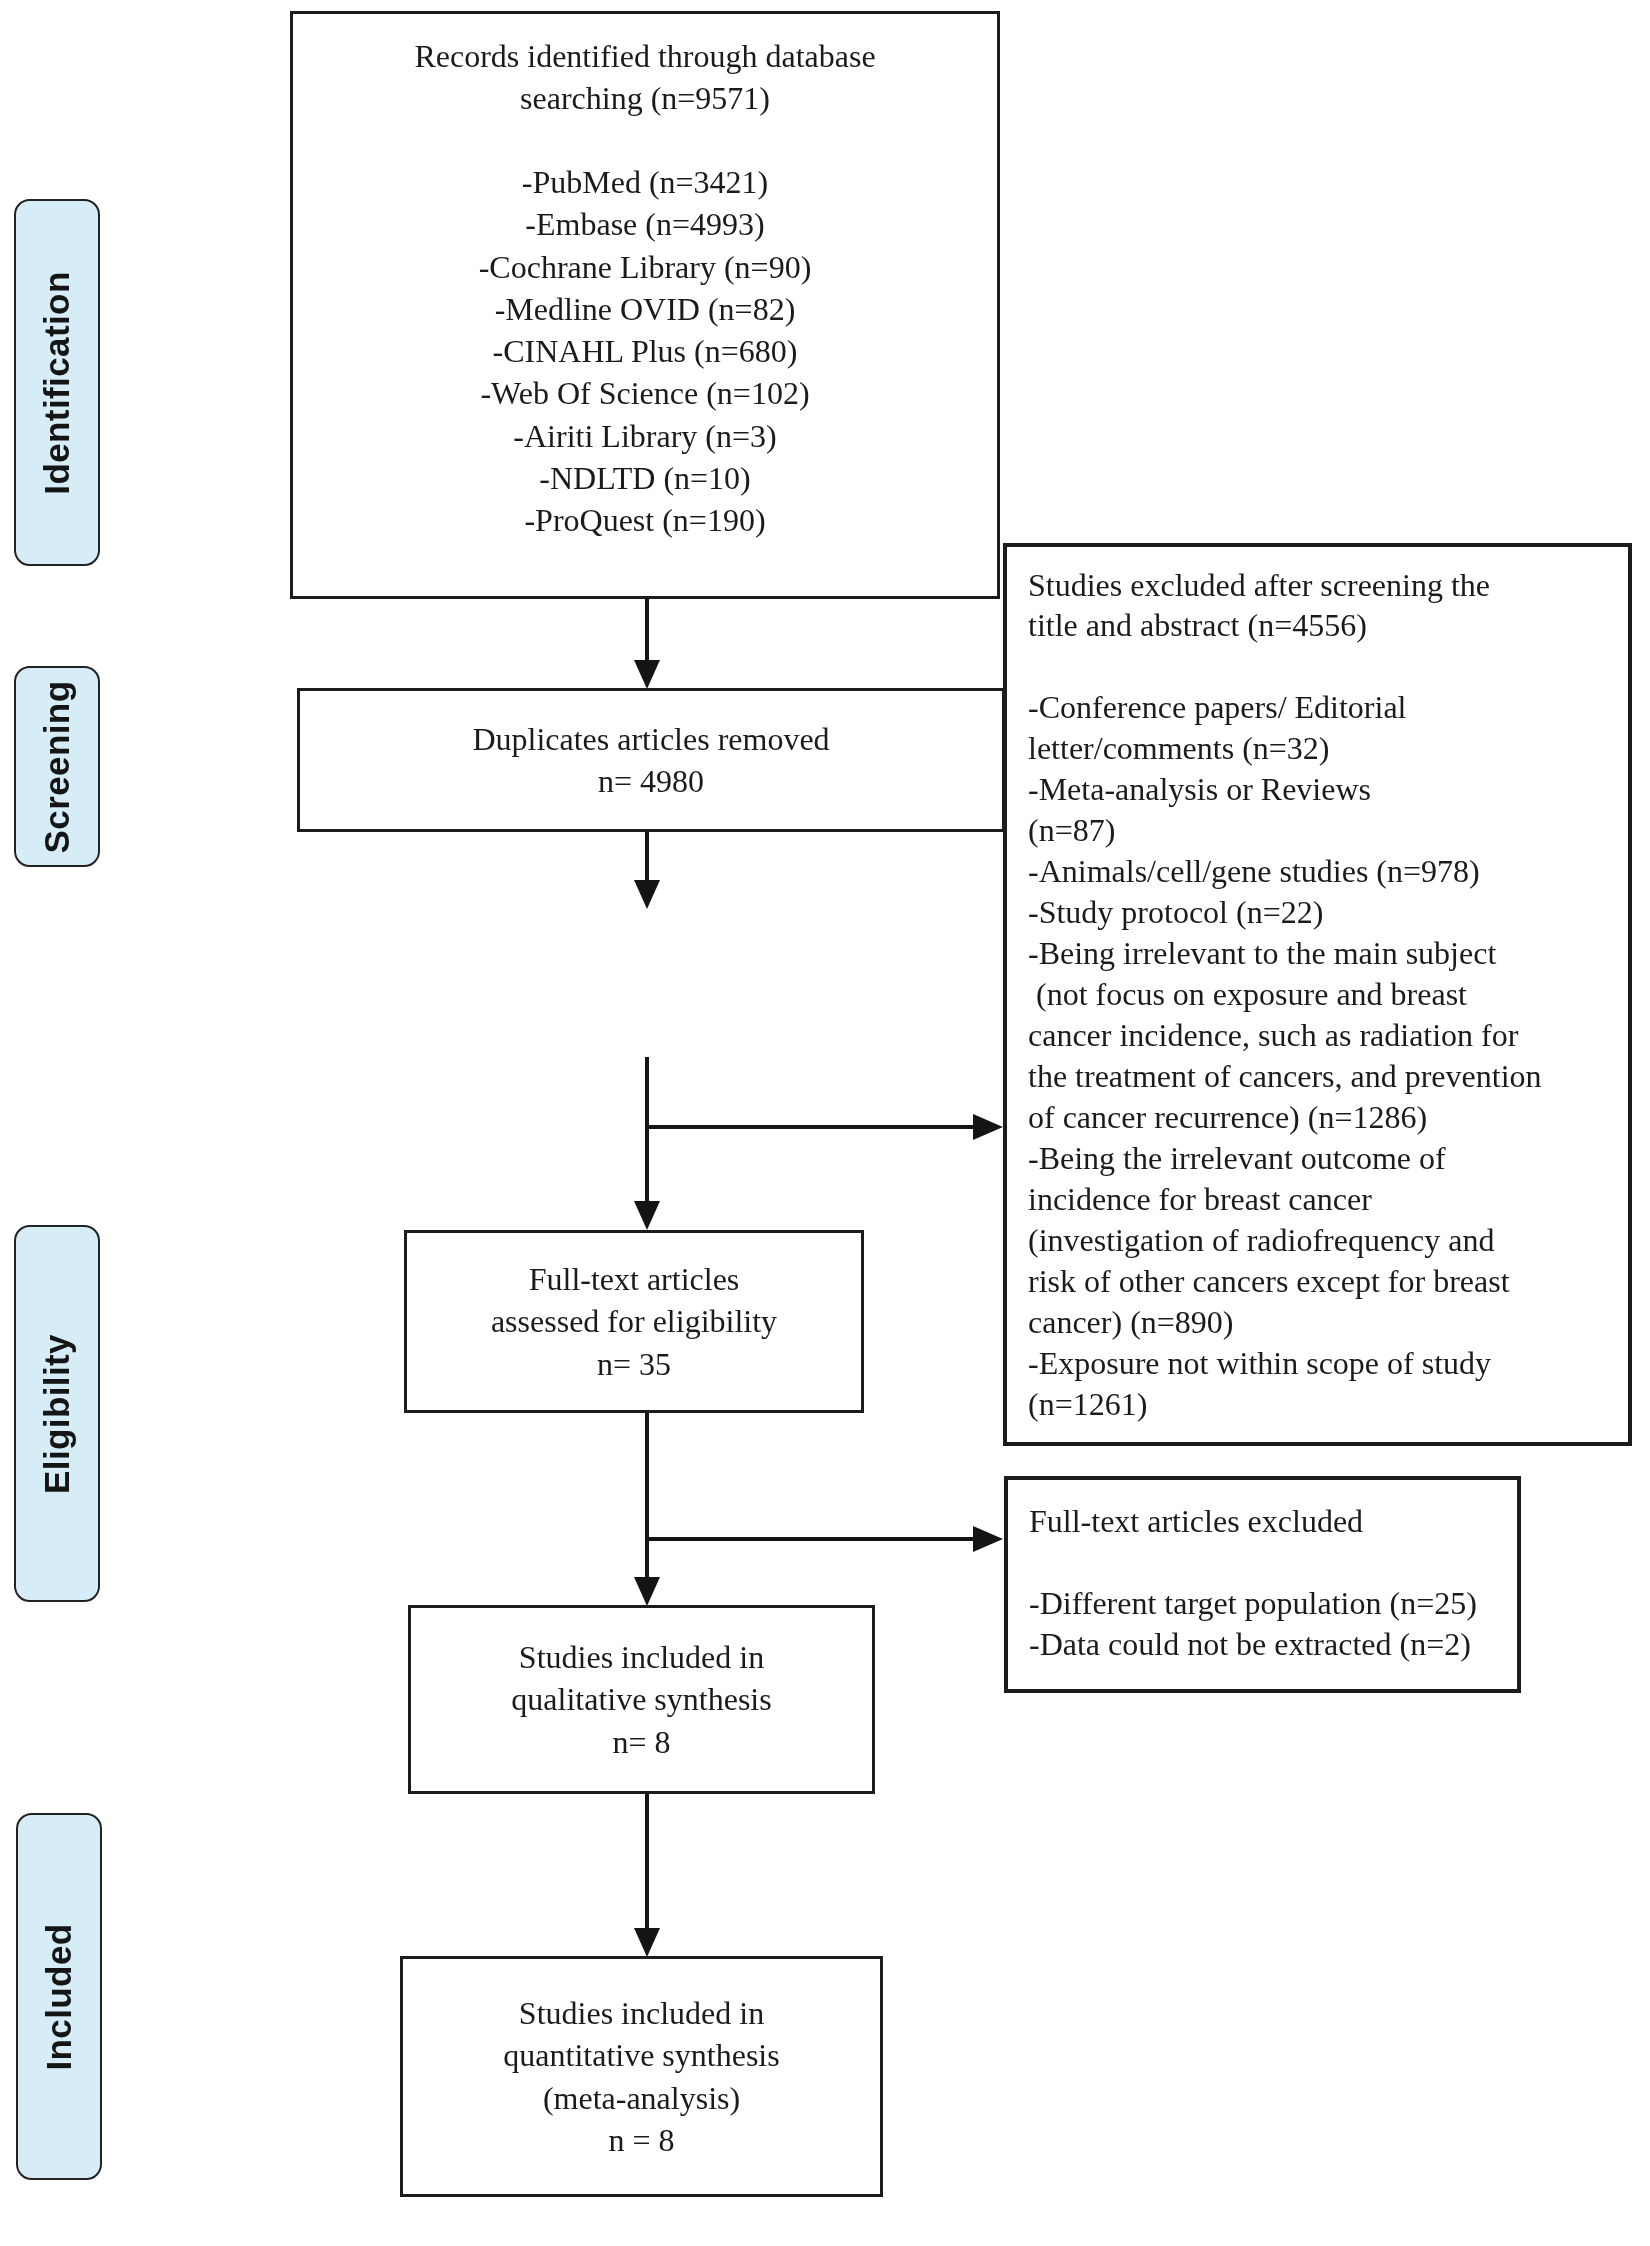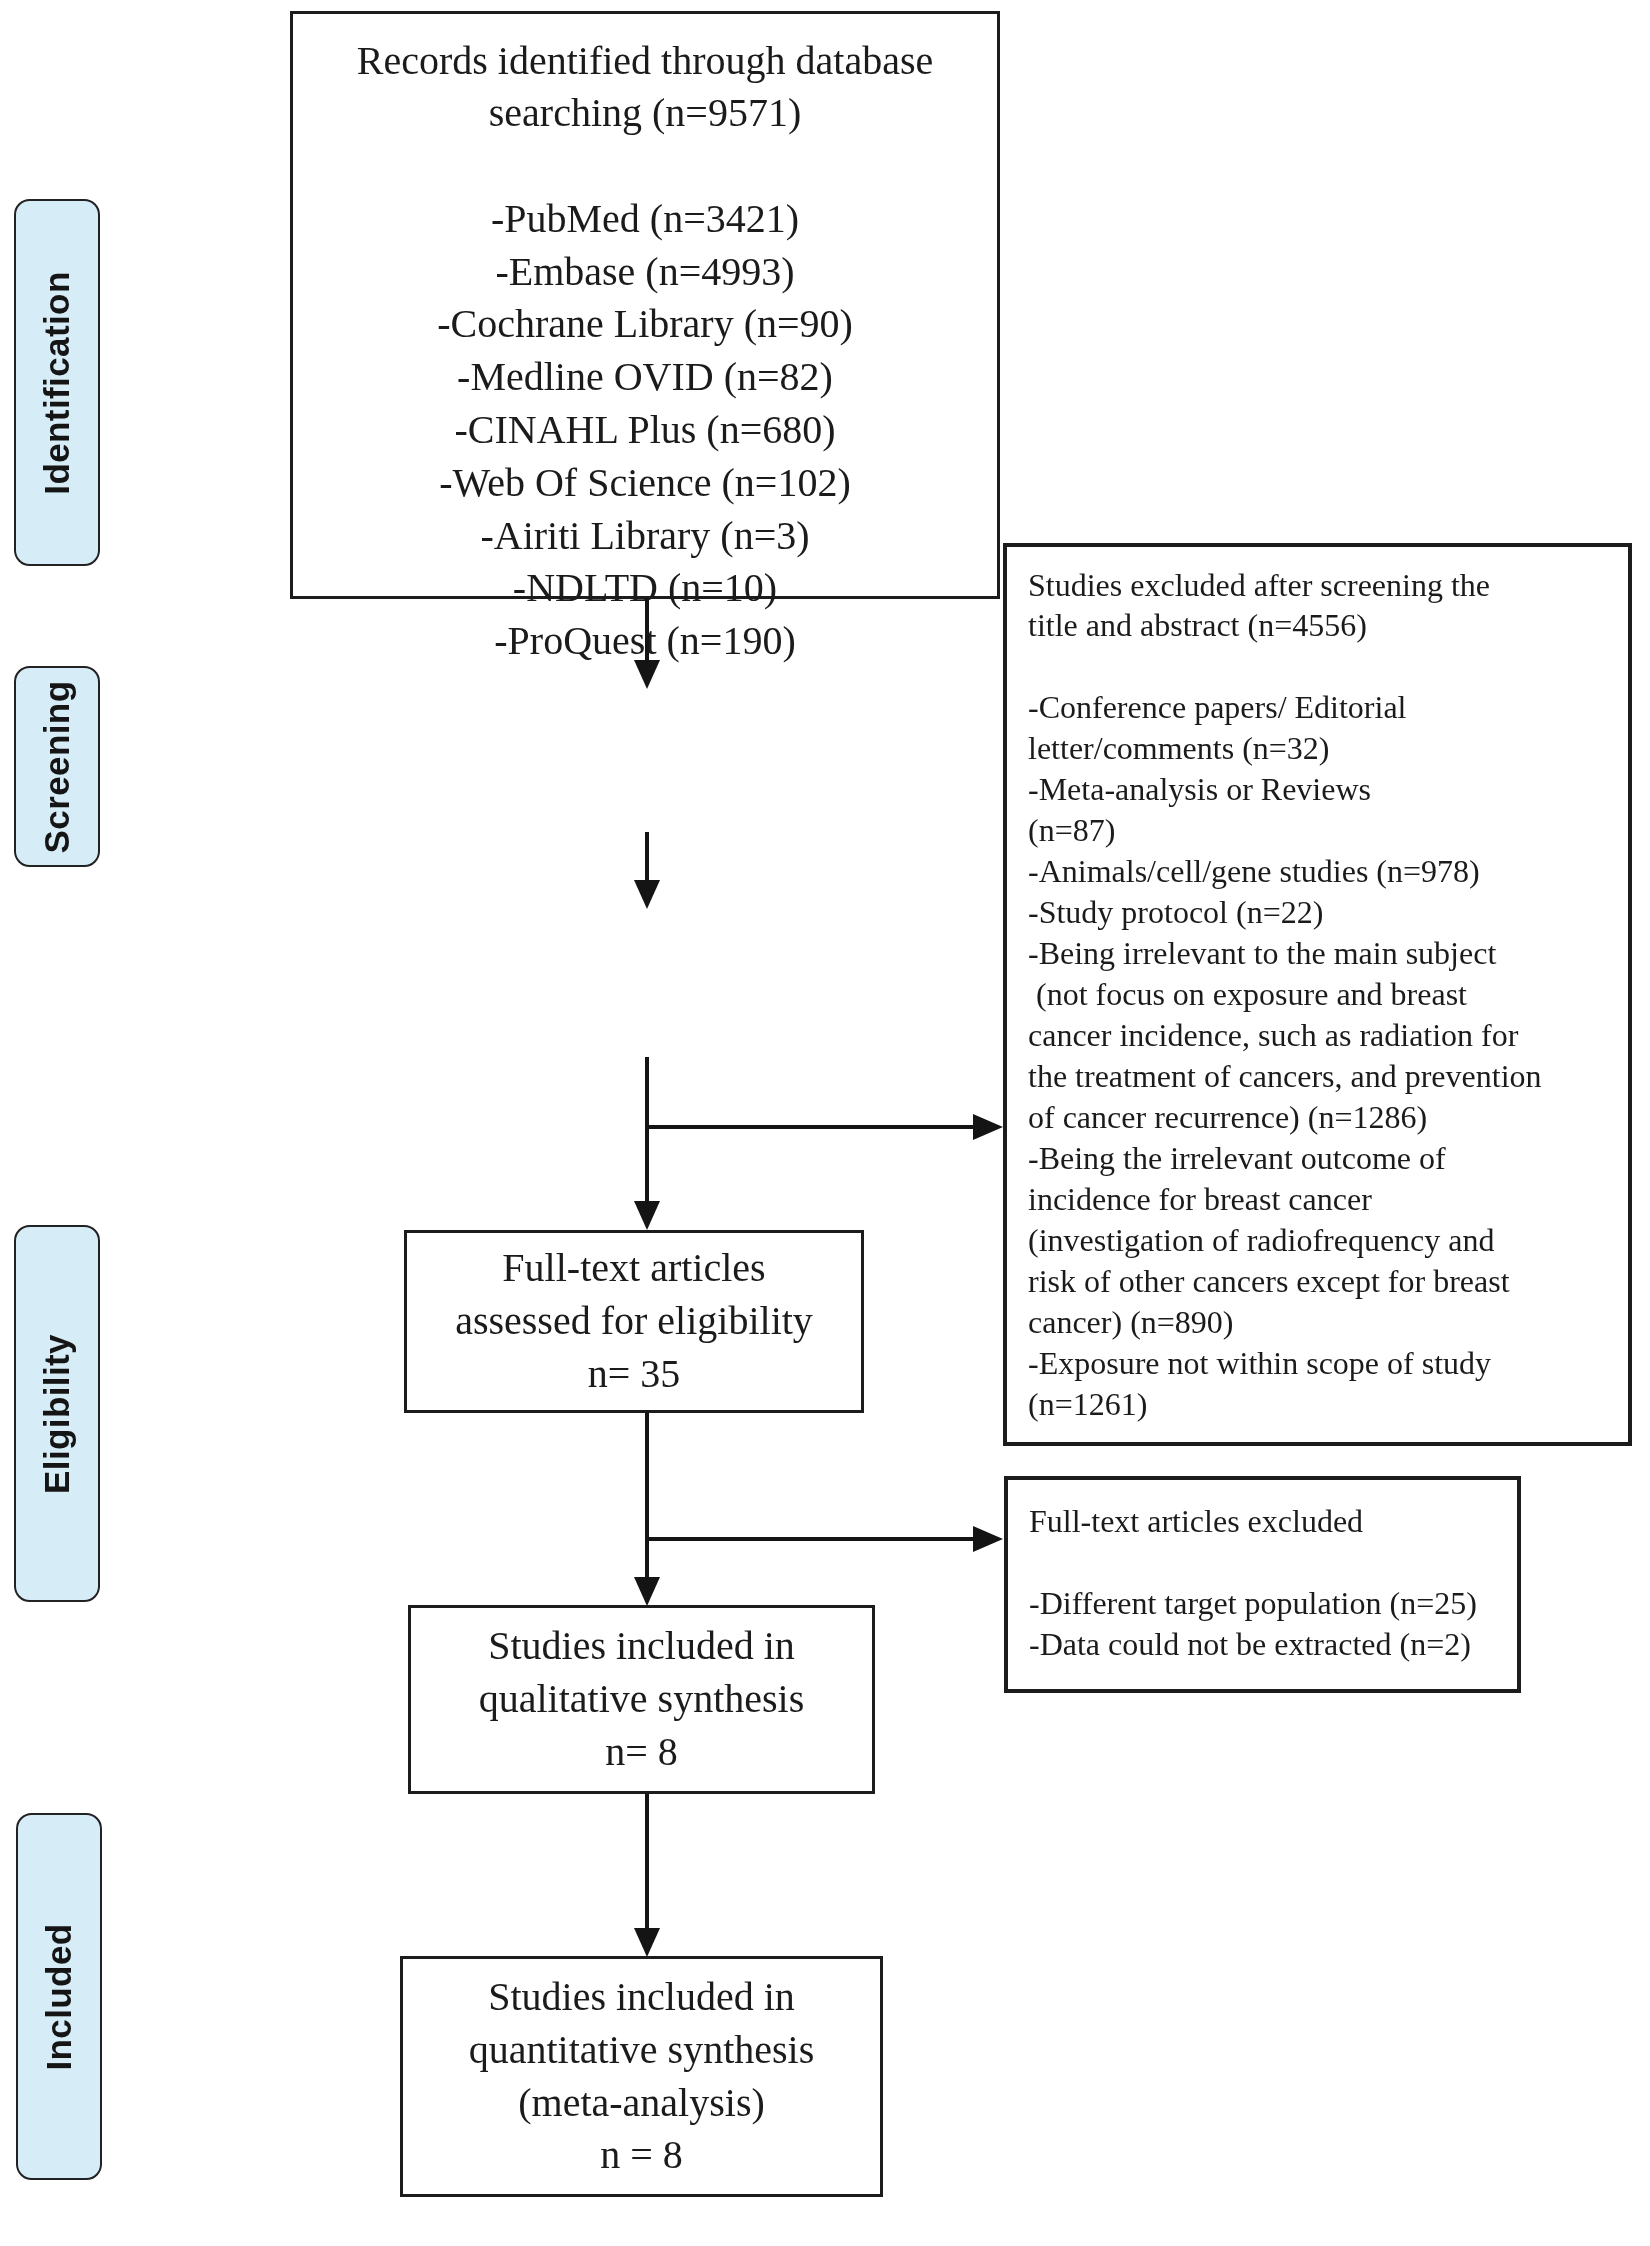--- a/index.html
+++ b/index.html
@@ -41,21 +41,21 @@
   
   .flow-box {
     position: absolute;
     border: 3.5px solid #1c1c1c;
     background: #ffffff;
     box-sizing: border-box;
     text-align: center;
   }
   .flow-box .box-text {
     white-space: pre-wrap;
-    font-size: 40px;
+    font-size: 32px;
     line-height: 1.32;
     font-family: Liberation Serif, serif;
   }
   .box-centered { display: flex; align-items: center; justify-content: center; }
 
   .box-records      { left: 290px; top: 10.5px;   width: 710px; height: 588px; padding-top: 21px; }
   .box-duplicates   { left: 297px; top: 688px;  width: 708px; height: 144px; }
   .box-screened     { left: 409px; top: 908px; width: 452px; height: 148px; }
   .box-fulltext     { left: 404px; top: 1230px; width: 460px; height: 183px; }
   .box-qualitative  { left: 408px; top: 1605px; width: 467px; height: 189px; }
@@ -117,20 +117,24 @@
 
 -PubMed (n=3421)
 -Embase (n=4993)
 -Cochrane Library (n=90)
 -Medline OVID (n=82)
 -CINAHL Plus (n=680)
 -Web Of Science (n=102)
 -Airiti Library (n=3)
 -NDLTD (n=10)
 -ProQuest (n=190)</div>
+  </div>
+  <div class="flow-box box-duplicates box-centered">
+    <div class="box-text">Duplicates articles removed
+n= 4980</div>
   </div>
   <div class="flow-box box-fulltext box-centered">
     <div class="box-text">Full-text articles
 assessed for eligibility
 n= 35</div>
   </div>
   <div class="flow-box box-qualitative box-centered">
     <div class="box-text">Studies included in
 qualitative synthesis
 n= 8</div>

